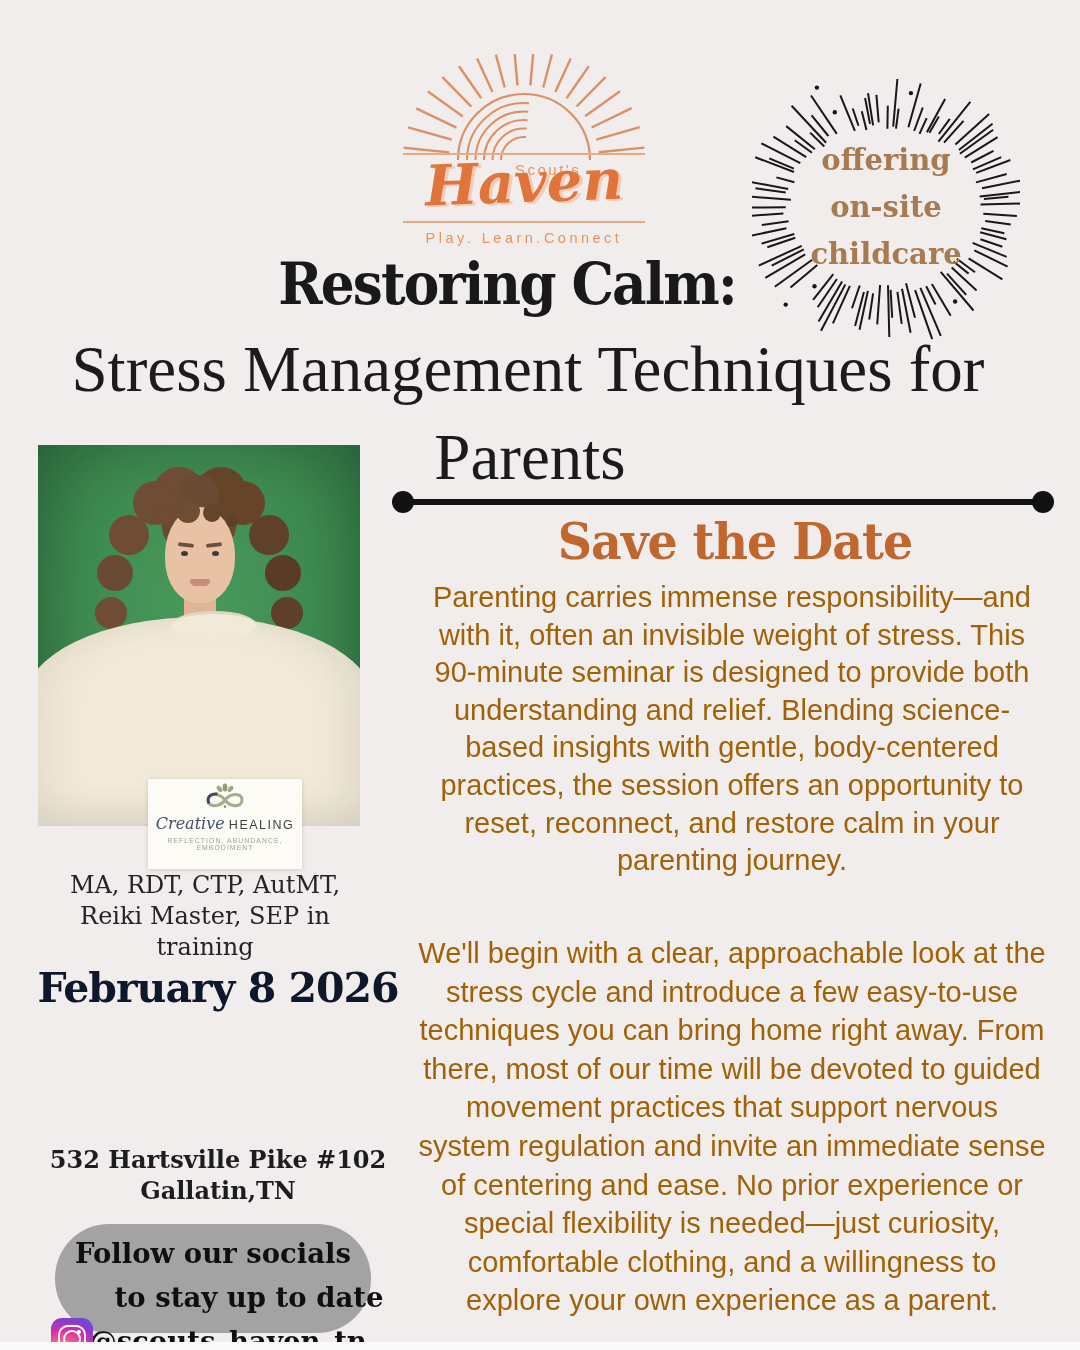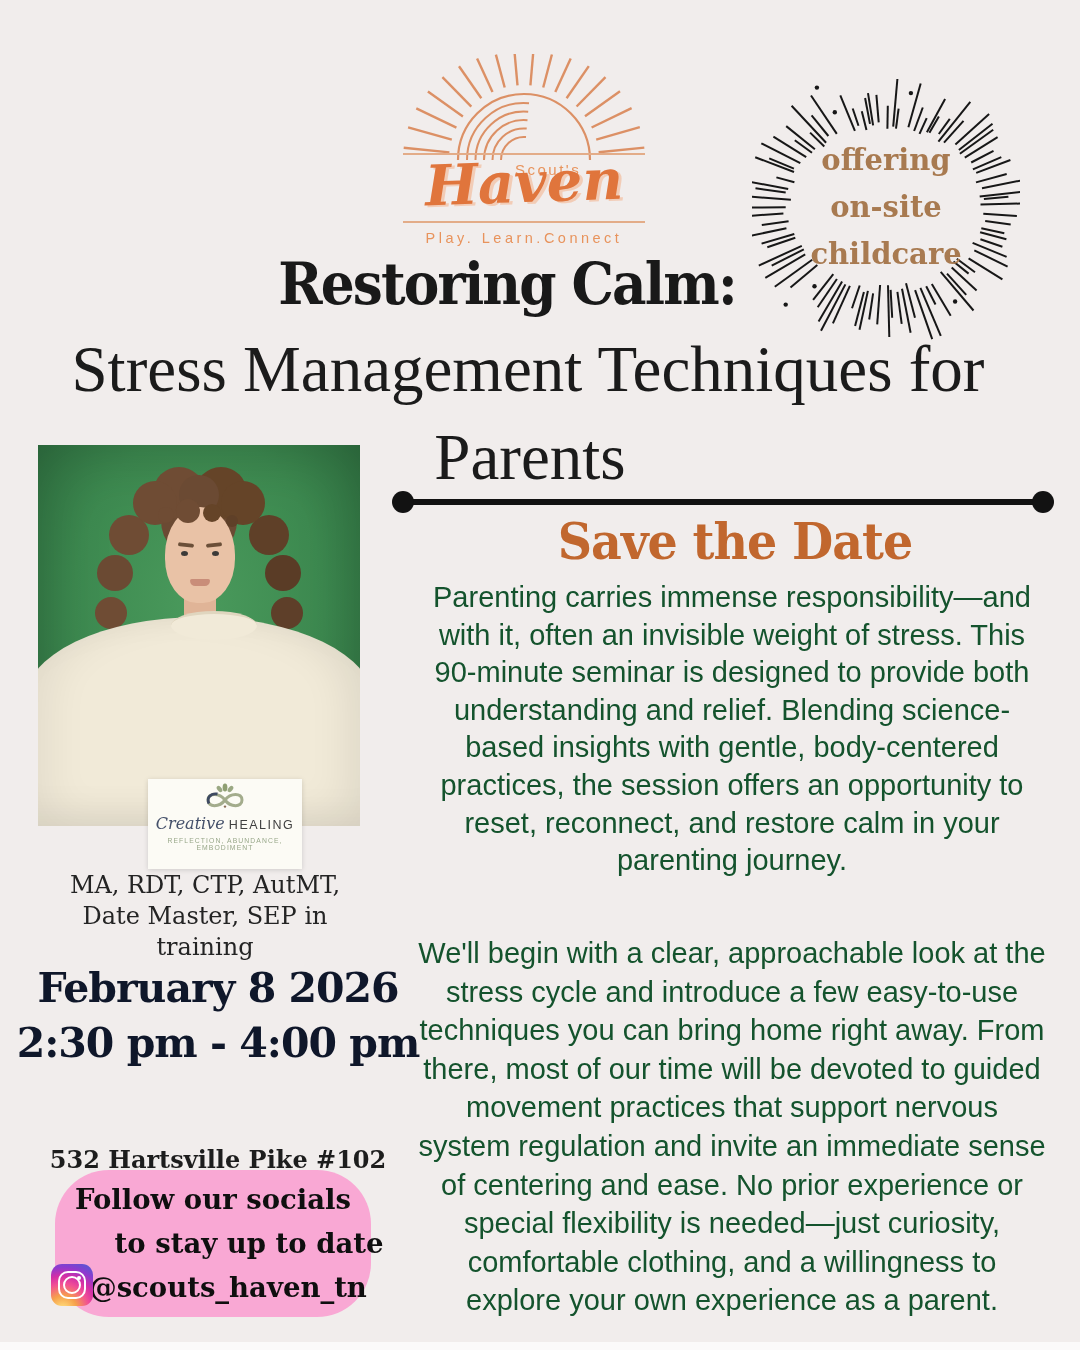--- a/index.html
+++ b/index.html
@@ -36,21 +36,21 @@
   .sub1{left:-12px;top:332px;}
   .sub2{left:-10px;top:420px;}
   .divider{left:402px;top:499px;width:641px;height:6px;background:#121212;border-radius:3px;}
   .dot{width:22px;height:22px;border-radius:50%;background:#121212;top:491px;}
   .dot-l{left:392px;} .dot-r{left:1032px;}
 
   
   .save{left:392px;top:512px;width:686px;text-align:center;
         font-family:"DejaVu Serif","Liberation Serif",serif;font-weight:700;font-size:50px;
         letter-spacing:-1px;color:#c1672e;transform:scaleX(.95);}
-  .para{left:389px;width:686px;text-align:center;color:#14532d;
+  .para{left:389px;width:686px;text-align:center;color:#a16207;
         font-size:29px;font-family:"Liberation Sans",sans-serif;}
   .para1{top:579px;line-height:37.6px;}
   .para2{top:927px;line-height:38.6px;margin-top:7px;}
 
   
   .photo{left:38px;top:445px;width:322px;height:381px;overflow:hidden;
          background:radial-gradient(ellipse at 50% 42%,#4a9a5c 0%,#3d8a50 55%,#2e7040 100%);
          box-shadow:inset 0 0 70px rgba(0,0,0,.22);}
   .hair{position:absolute;left:141px;top:30px;width:40px;height:40px;border-radius:50%;background:#6b4a33;
         box-shadow:-44px 8px 0 2px #6f4c34,44px 8px 0 2px #654428,
@@ -91,21 +91,21 @@
          font-family:"DejaVu Serif","Liberation Serif",serif;font-size:24px;line-height:31px;}
   .evt{width:416px;left:10px;text-align:center;color:#0f172a;
        font-family:"DejaVu Serif","Liberation Serif",serif;font-weight:700;
        font-size:41px;letter-spacing:-1px;}
   .evt-date{top:964px;} .evt-time{top:1019px;}
   .evt-addr{left:30px;top:1144px;width:376px;text-align:center;color:#1d1d1d;
             font-family:"DejaVu Serif","Liberation Serif",serif;font-weight:700;
             font-size:24px;line-height:31px;}
 
   
-  .social{left:55px;top:1170px;width:316px;height:147px;background:#f9a8d4;border-radius:54px;}
+  .social{left:55px;top:1224px;width:316px;height:109px;background:#a3a3a3;border-radius:54px;}
   .social .line{position:absolute;left:0;width:100%;text-align:center;color:#0f0f0f;
         font-family:"DejaVu Serif","Liberation Serif",serif;font-weight:700;font-size:27.5px;}
   .s1{top:13px;} .s2{top:57px;padding-left:36px;} .s3{top:101px;padding-left:30px;box-sizing:border-box;}
   .ig{position:absolute;left:-4px;top:94px;width:42px;height:42px;border-radius:11px;
       background:radial-gradient(circle at 28% 110%,#fed373 8%,#f6a14b 26%,#f14e95 48%,#d32fa6 62%,#8f39ce 78%,#515bd4 96%);}
   .ig-frame{position:absolute;inset:7px;border:2.5px solid #fff;border-radius:10px;}
   .ig-lens{position:absolute;left:50%;top:50%;width:14px;height:14px;border:2.5px solid #fff;
            border-radius:50%;transform:translate(-50%,-50%);}
   .ig-dot{position:absolute;right:3px;top:3px;width:4px;height:4px;background:#fff;border-radius:50%;}
 
@@ -304,24 +304,23 @@
       <circle cx="30" cy="23.6" r="1.2" fill="#8a6d55"></circle>
     </svg>
     <div class="ch-word">
       <span class="ch-script">Creative</span>
       <span class="ch-caps">HEALING</span>
     </div>
     <div class="ch-tag">REFLECTION, ABUNDANCE, EMBODIMENT</div>
   </div>
 
   <div class="abs creds pre">MA, RDT, CTP, AutMT,
-Date Master, SEP in
+Reiki Master, SEP in
 training</div>
   <div class="abs evt evt-date">February 8 2026</div>
-  <div class="abs evt evt-time">2:30 pm - 4:00 pm</div>
   <div class="abs evt-addr pre">532 Hartsville Pike #102
 Gallatin,TN</div>
 
   <div class="abs social">
     <div class="line s1">Follow our socials</div>
     <div class="line s2">to stay up to date</div>
     <div class="line s3">@scouts_haven_tn</div>
     <div class="ig">
       <div class="ig-frame">
           <div class="ig-lens"></div>

